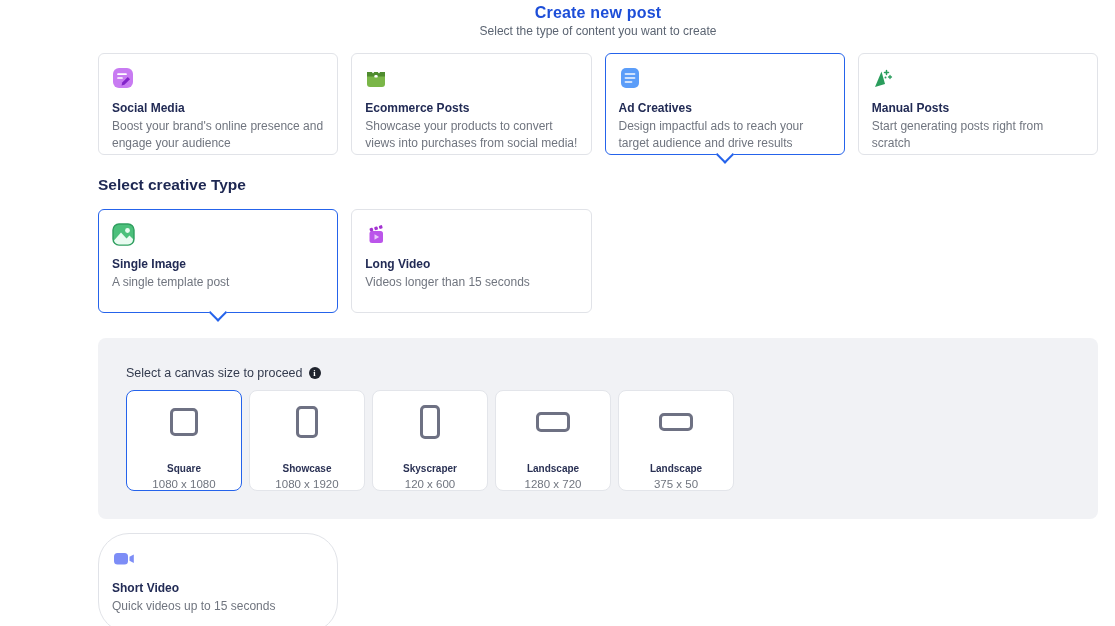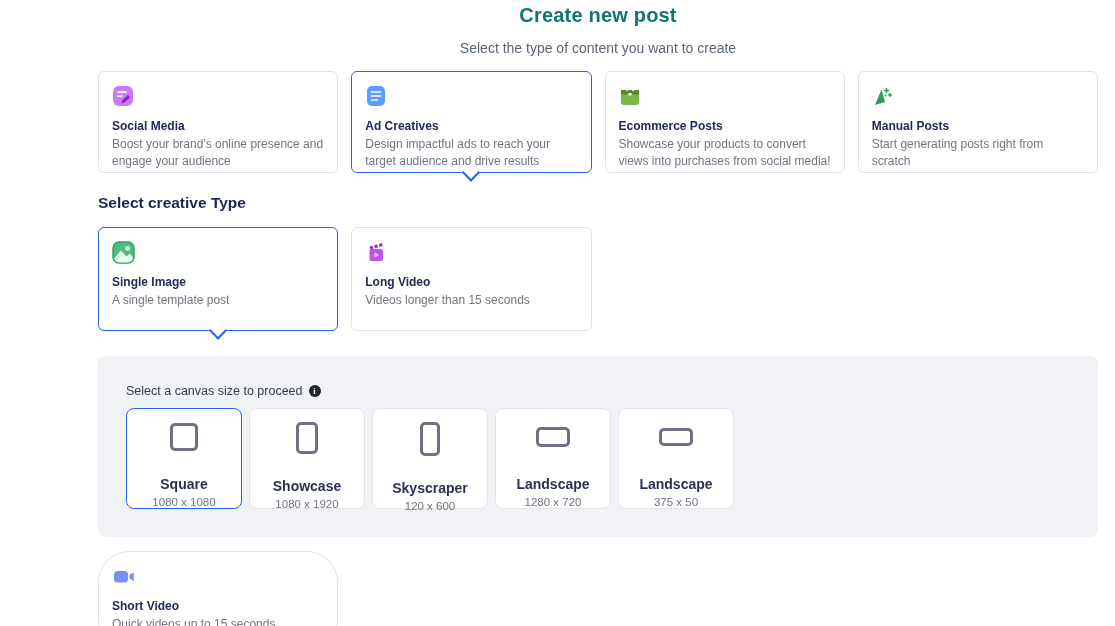--- a/index.html
+++ b/index.html
@@ -3,22 +3,22 @@
 <meta charset="utf-8">
 <style>
   * { box-sizing: border-box; margin: 0; padding: 0; }
   html, body { width: 1115px; height: 626px; background: #ffffff; overflow: hidden; }
   body { font-family: "Liberation Sans", sans-serif; color: #242d55; }
 
   .page { width: 1000px; margin: 0 auto 0 98px; }
 
   
   .header { text-align: center; padding-top: 4px; }
-  .header h1 { font-size: 20px; font-weight: bold; color: #0f766e; letter-spacing: .2px; }
-  .header .subtitle { font-size: 14px; color: #5b6472; margin-top: 13px; }
+  .header h1 { font-size: 16px; font-weight: bold; color: #1d4ed8; letter-spacing: .2px; }
+  .header .subtitle { font-size: 12px; color: #5b6472; margin-top: 2px; }
 
   
   .card-row { display: flex; gap: 13px; }
   .card {
     position: relative;
     width: calc((100% - 39px) / 4);
     background: #fff;
     border: 1px solid #e1e3e8;
     border-radius: 6px;
     padding: 12px 13px;
@@ -73,21 +73,21 @@
     cursor: pointer;
   }
   .size-card.selected { border: 1.5px solid #2563eb; }
   .shape-box { height: 44px; display: flex; align-items: center; justify-content: center; }
   .shape { border: 3px solid #6e7183; border-radius: 5px; }
   .shape-square     { width: 28px; height: 28px; }
   .shape-portrait   { width: 22px; height: 32px; }
   .shape-skyscraper { width: 20px; height: 34px; }
   .shape-landscape  { width: 34px; height: 20px; }
   .shape-landscape-small { width: 34px; height: 18px; }
-  .size-name { font-size: 14px; font-weight: bold; color: #2a3154; margin-top: 24px; }
+  .size-name { font-size: 10px; font-weight: bold; color: #2a3154; margin-top: 24px; }
   .size-dims { font-size: 11.5px; color: #70757f; margin-top: 4px; }
 
   .row-short-video { margin-top: 14px; }
   .row-short-video .card { height: 100px; border-radius: 31px; }
 </style>
 </head>
 <body>
 
 <div class="page">
 
@@ -104,44 +104,44 @@
           <rect x="1" y="1" width="20" height="20" rx="6" fill="#c87bf2"></rect>
           <path d="M6 7.2h8" stroke="#ffffff" stroke-width="1.7" stroke-linecap="round"></path>
           <path d="M6 11h4" stroke="#ffffff" stroke-width="1.7" stroke-linecap="round"></path>
           <path d="M10.2 15.6l5.6-5.6 2.2 2.2-5.6 5.6-2.8.6z" fill="#8224c9"></path>
         </svg>
       </div>
       <div class="card-title">Social Media</div>
       <div class="card-desc">Boost your brand's online presence and engage your audience</div>
     </div>
 
+    <div class="card">
+      <div class="icon-wrap">
+        <svg width="22" height="22" viewBox="0 0 22 22">
+          <rect x="2" y="5" width="18" height="15" rx="3" fill="#7ab648"></rect>
+          <path d="M2 5h18v4.5H2z" fill="#4f8c2e"></path>
+          <path d="M8 5.5c0-2.6 6-2.6 6 0" stroke="#ffffff" stroke-width="1.6" fill="none" stroke-linecap="round"></path>
+          <rect x="9.3" y="8" width="3.4" height="2.6" rx="1.2" fill="#ffffff"></rect>
+        </svg>
+      </div>
+      <div class="card-title">Ecommerce Posts</div>
+      <div class="card-desc">Showcase your products to convert views into purchases from social media!</div>
+    </div>
+
     <div class="card selected">
       <div class="icon-wrap">
         <svg width="22" height="22" viewBox="0 0 22 22">
           <rect x="2" y="1" width="18" height="20" rx="5" fill="#5b9df9"></rect>
           <path d="M6.5 7h9" stroke="#cfe2fd" stroke-width="1.8" stroke-linecap="round"></path>
           <path d="M6.5 11h9" stroke="#cfe2fd" stroke-width="1.8" stroke-linecap="round"></path>
           <path d="M6.5 15h6" stroke="#cfe2fd" stroke-width="1.8" stroke-linecap="round"></path>
         </svg>
       </div>
       <div class="card-title">Ad Creatives</div>
       <div class="card-desc">Design impactful ads to reach your target audience and drive results</div>
-    </div>
-
-    <div class="card">
-      <div class="icon-wrap">
-        <svg width="22" height="22" viewBox="0 0 22 22">
-          <rect x="2" y="5" width="18" height="15" rx="3" fill="#7ab648"></rect>
-          <path d="M2 5h18v4.5H2z" fill="#4f8c2e"></path>
-          <path d="M8 5.5c0-2.6 6-2.6 6 0" stroke="#ffffff" stroke-width="1.6" fill="none" stroke-linecap="round"></path>
-          <rect x="9.3" y="8" width="3.4" height="2.6" rx="1.2" fill="#ffffff"></rect>
-        </svg>
-      </div>
-      <div class="card-title">Ecommerce Posts</div>
-      <div class="card-desc">Showcase your products to convert views into purchases from social media!</div>
     </div>
 
     <div class="card">
       <div class="icon-wrap">
         <svg width="22" height="22" viewBox="0 0 22 22">
           <path d="M3 20 L9.5 4.5 L13 17 Z" fill="#2a9d5c"></path>
           <path d="M14.5 3.5v4 M12.5 5.5h4" stroke="#2a9d5c" stroke-width="1.5" stroke-linecap="round"></path>
           <path d="M18 8.5v3 M16.5 10h3" stroke="#2a9d5c" stroke-width="1.3" stroke-linecap="round"></path>
           <circle cx="13.5" cy="10.5" r="1" fill="#2a9d5c"></circle>
         </svg>

